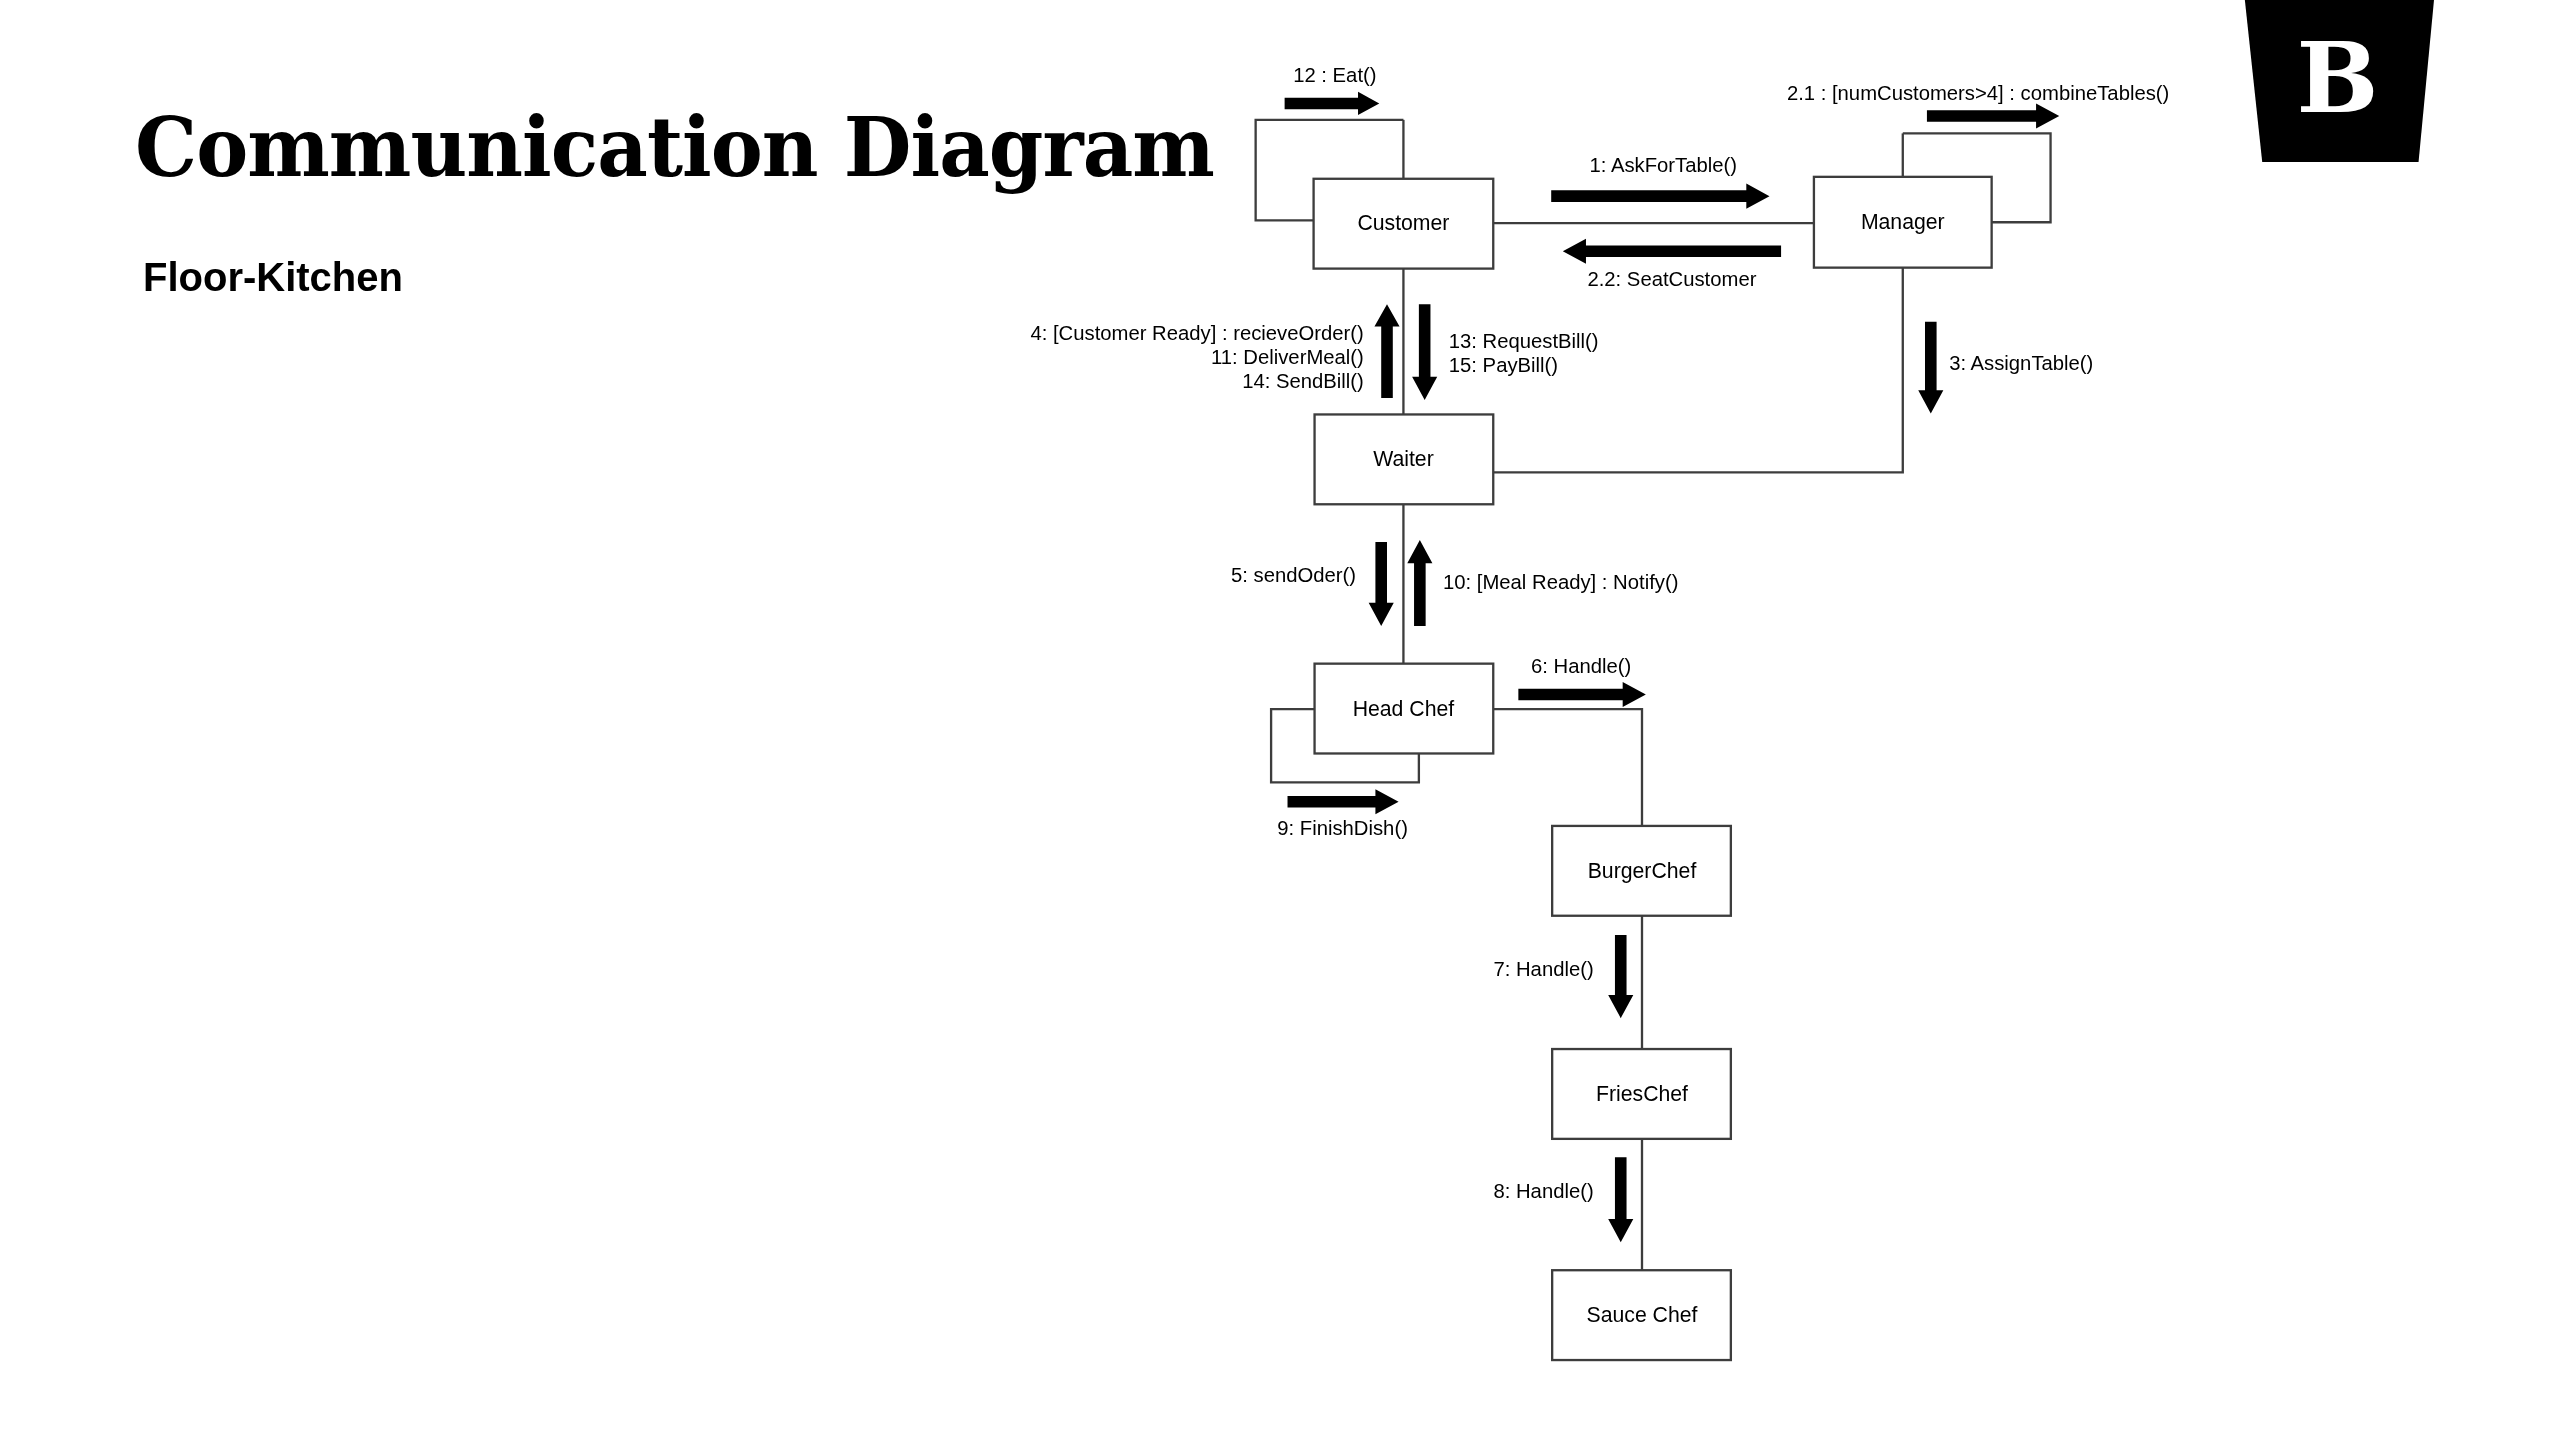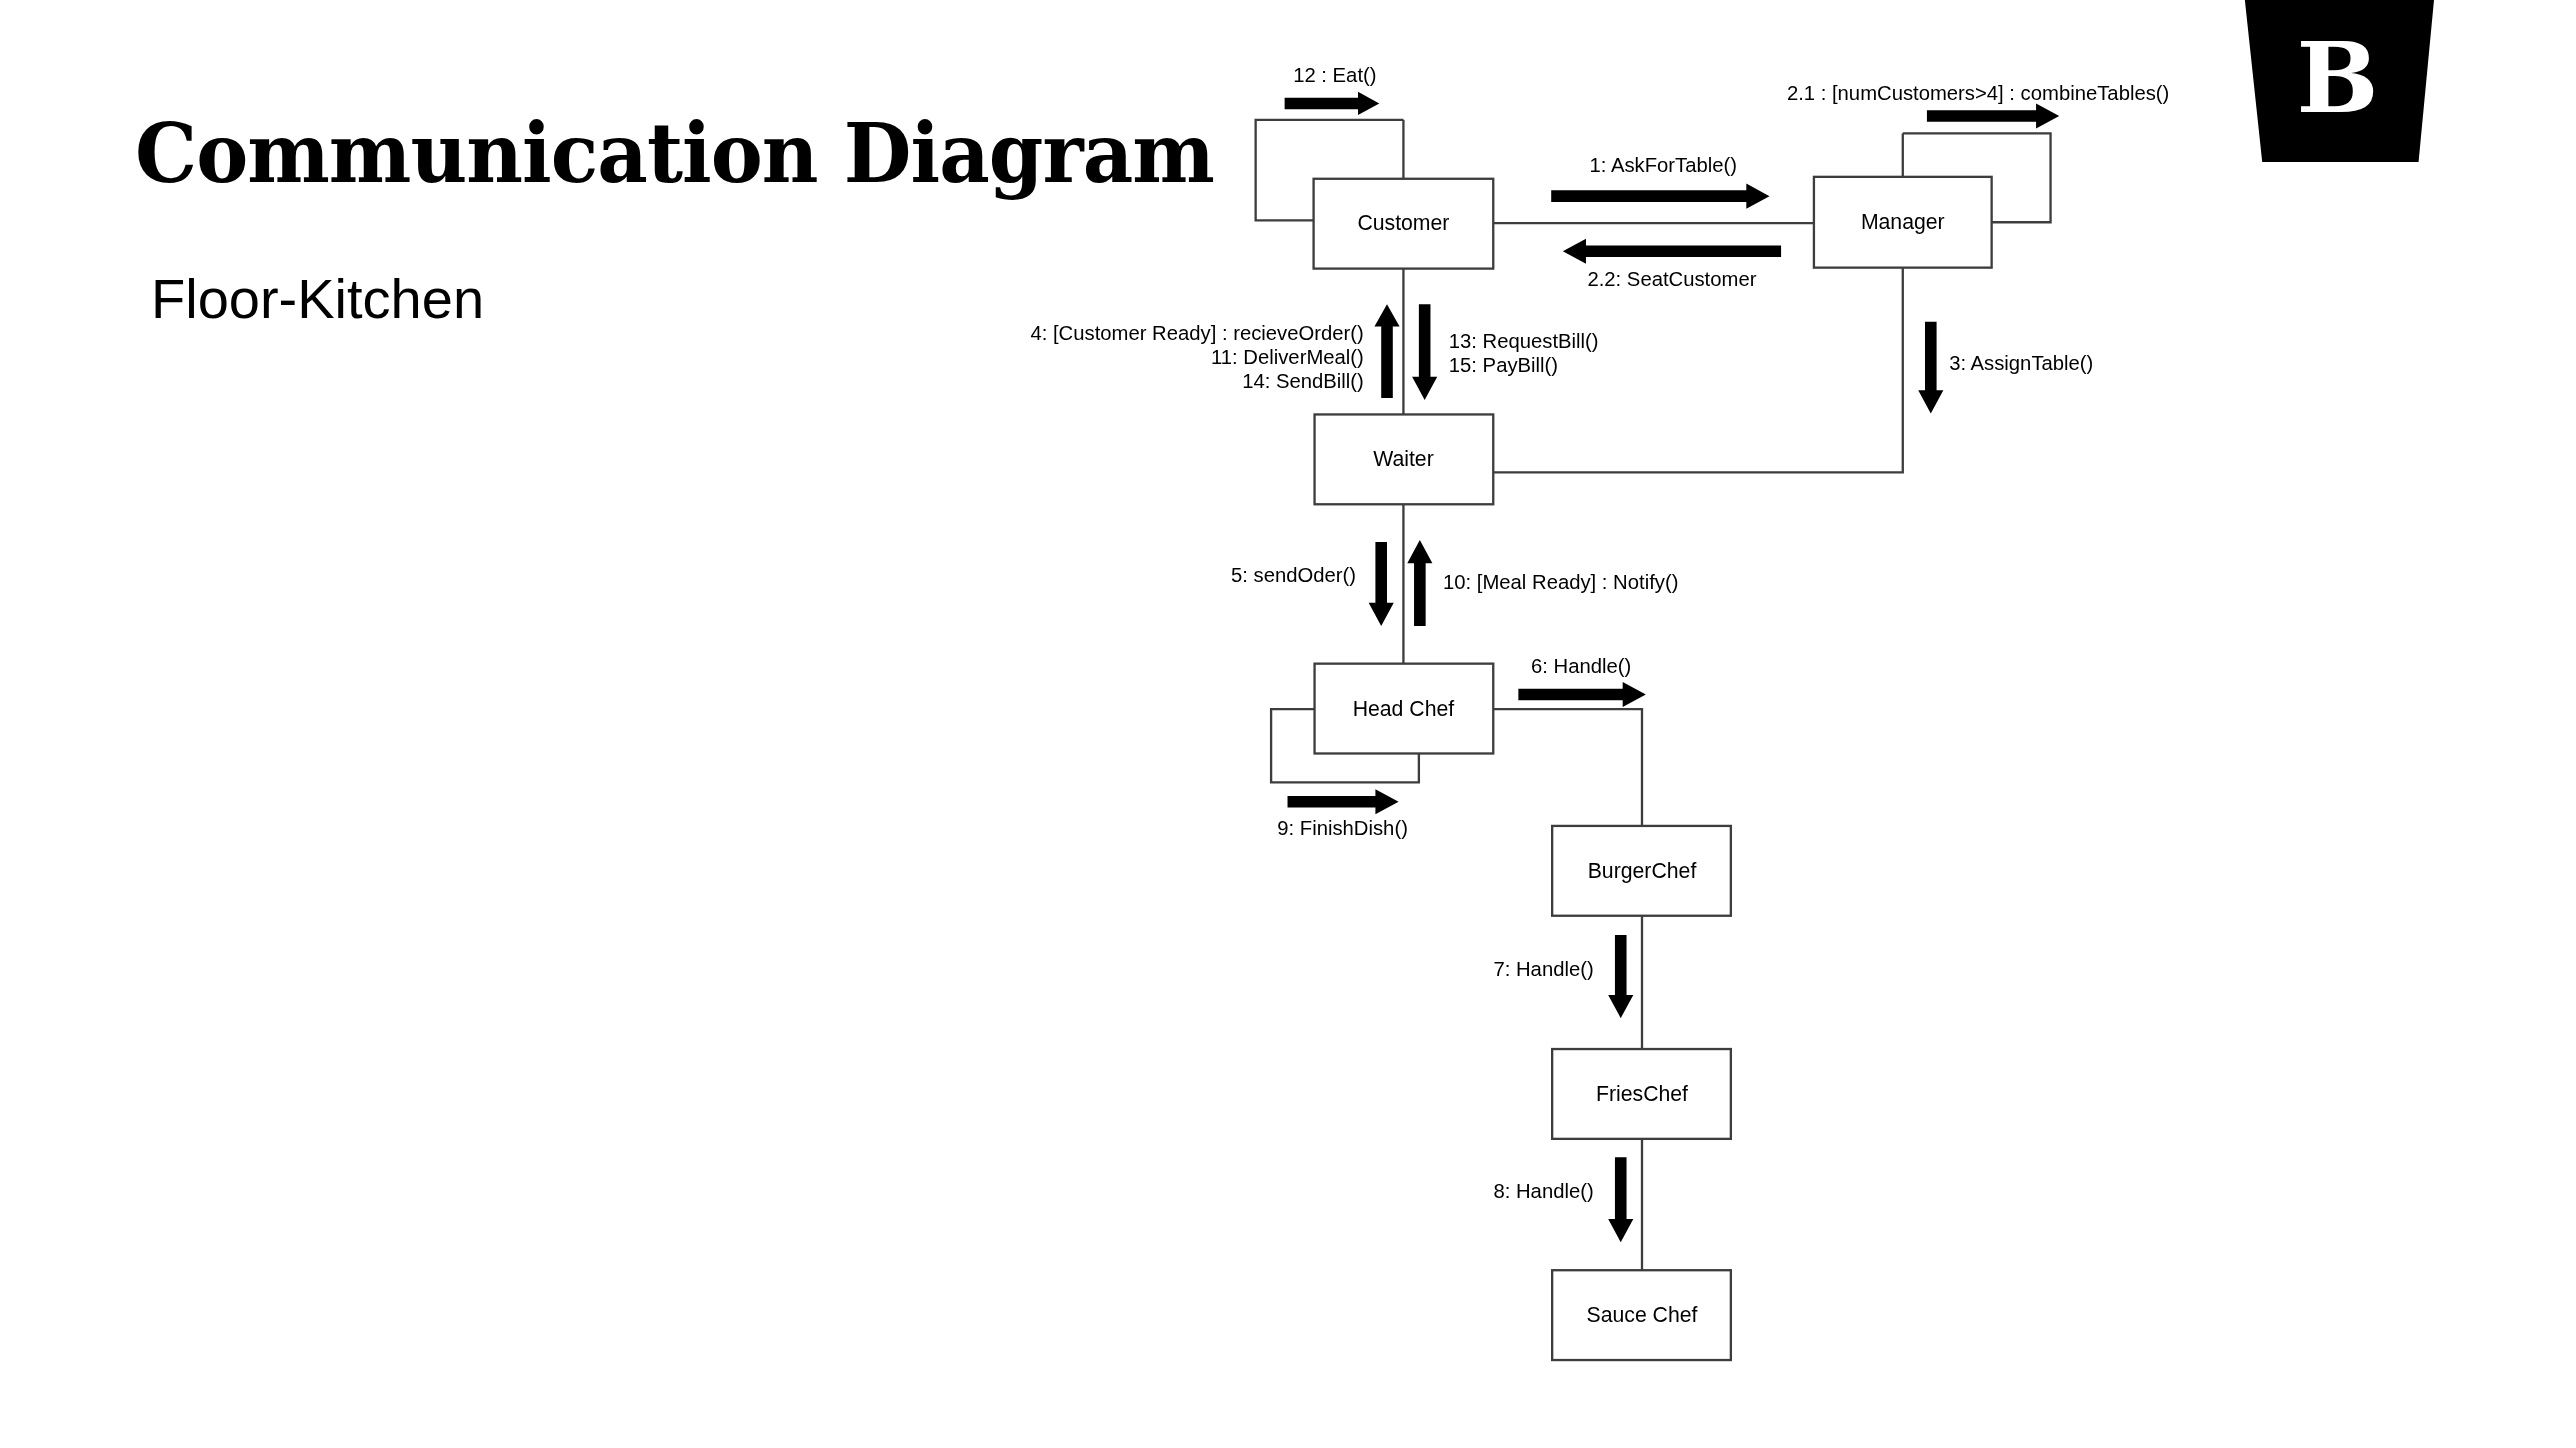--- a/index.html
+++ b/index.html
@@ -16,42 +16,42 @@
   }
   #slide {
     position: absolute;
     inset: 0;
     background: #ffffff;
   }
   
   #title-block {
     position: absolute;
     left: 135px;
-    top: 112px;
+    top: 106px;
     width: 1159px;
   }
   #page-title {
     font-family: "DejaVu Serif", serif;
     font-weight: bold;
     font-size: 83px;
     line-height: 1.0;
     letter-spacing: -1px;
     color: #000000;
     margin: 0;
     white-space: nowrap;
     transform: scaleX(0.94);
     transform-origin: left center;
   }
   #page-subtitle {
     font-family: "Liberation Sans", sans-serif;
-    font-weight: normal;
-    font-size: 56px;
+    font-weight: bold;
+    font-size: 40px;
     line-height: 1.0;
     color: #000000;
-    margin: 16px;
+    margin: 8px;
     padding-top: 60px;
     white-space: nowrap;
   }
   
   #logo-mark {
     position: absolute;
     left: 2241px;
     top: 0px;
     width: 193px;
     height: 162px;

